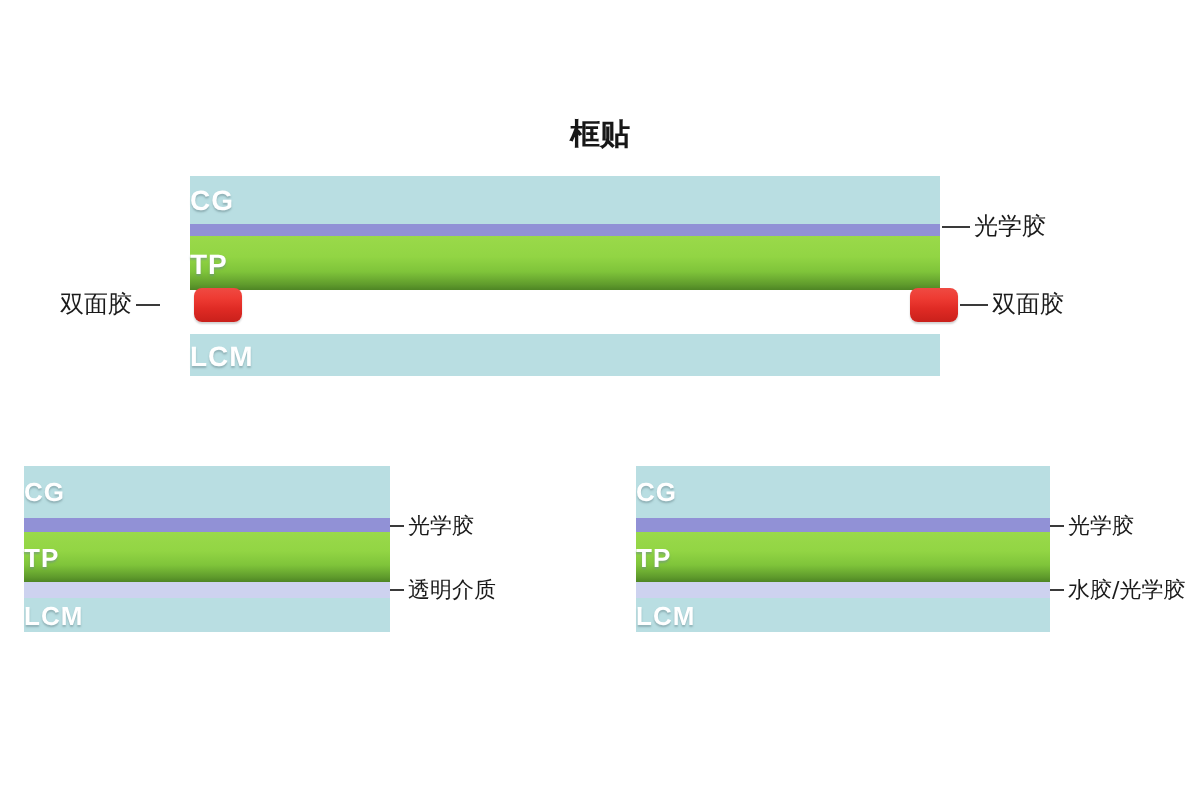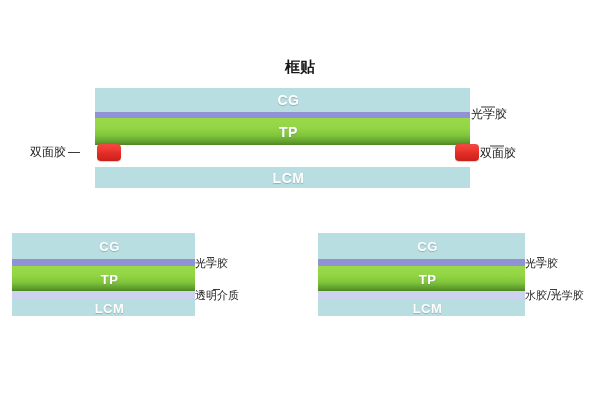--- a/index.html
+++ b/index.html
@@ -63,28 +63,27 @@
   .layer-gap {
     background: #ffffff;
   }
 
   .layer-text {
     position: absolute;
     left: 0;
     right: 0;
     top: 50%;
     transform: translateY(-50%);
-    text-align: center;
+    text-align: left;
     color: #ffffff;
     font-weight: bold;
     letter-spacing: 0.5px;
     text-shadow: 0 1px 1px rgba(110,140,145,0.55);
     line-height: 1;
     pointer-events: none;
-    padding-left: 12px;
   }
 
   
   .tape {
     position: absolute;
     border-radius: 4px;
     background: linear-gradient(to bottom,
                 #ef4a42 0%,
                 #ee3b33 30%,
                 #df2a24 62%,
@@ -105,21 +104,20 @@
   .callout .leader {
     display: inline-block;
     background: #3a3a3a;
     height: 1px;
   }
   .callout.left {
     flex-direction: row;
     transform: translateY(-50%);
   }
   .callout.right {
-    flex-direction: column;
     transform: translateY(-50%);
   }
   .callout.left .leader { margin-left: 2px; }
   .callout.right .leader { margin-right: 2px; }
 
   
   .title,
   .caption {
     position: absolute;
     text-align: center;

